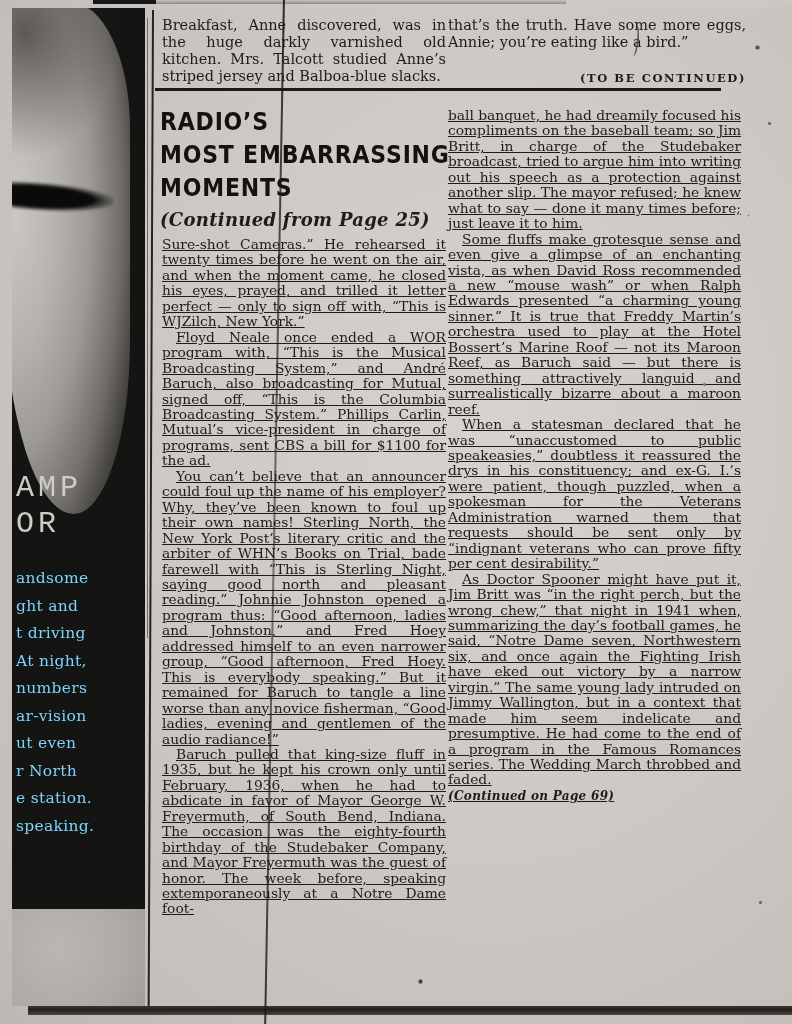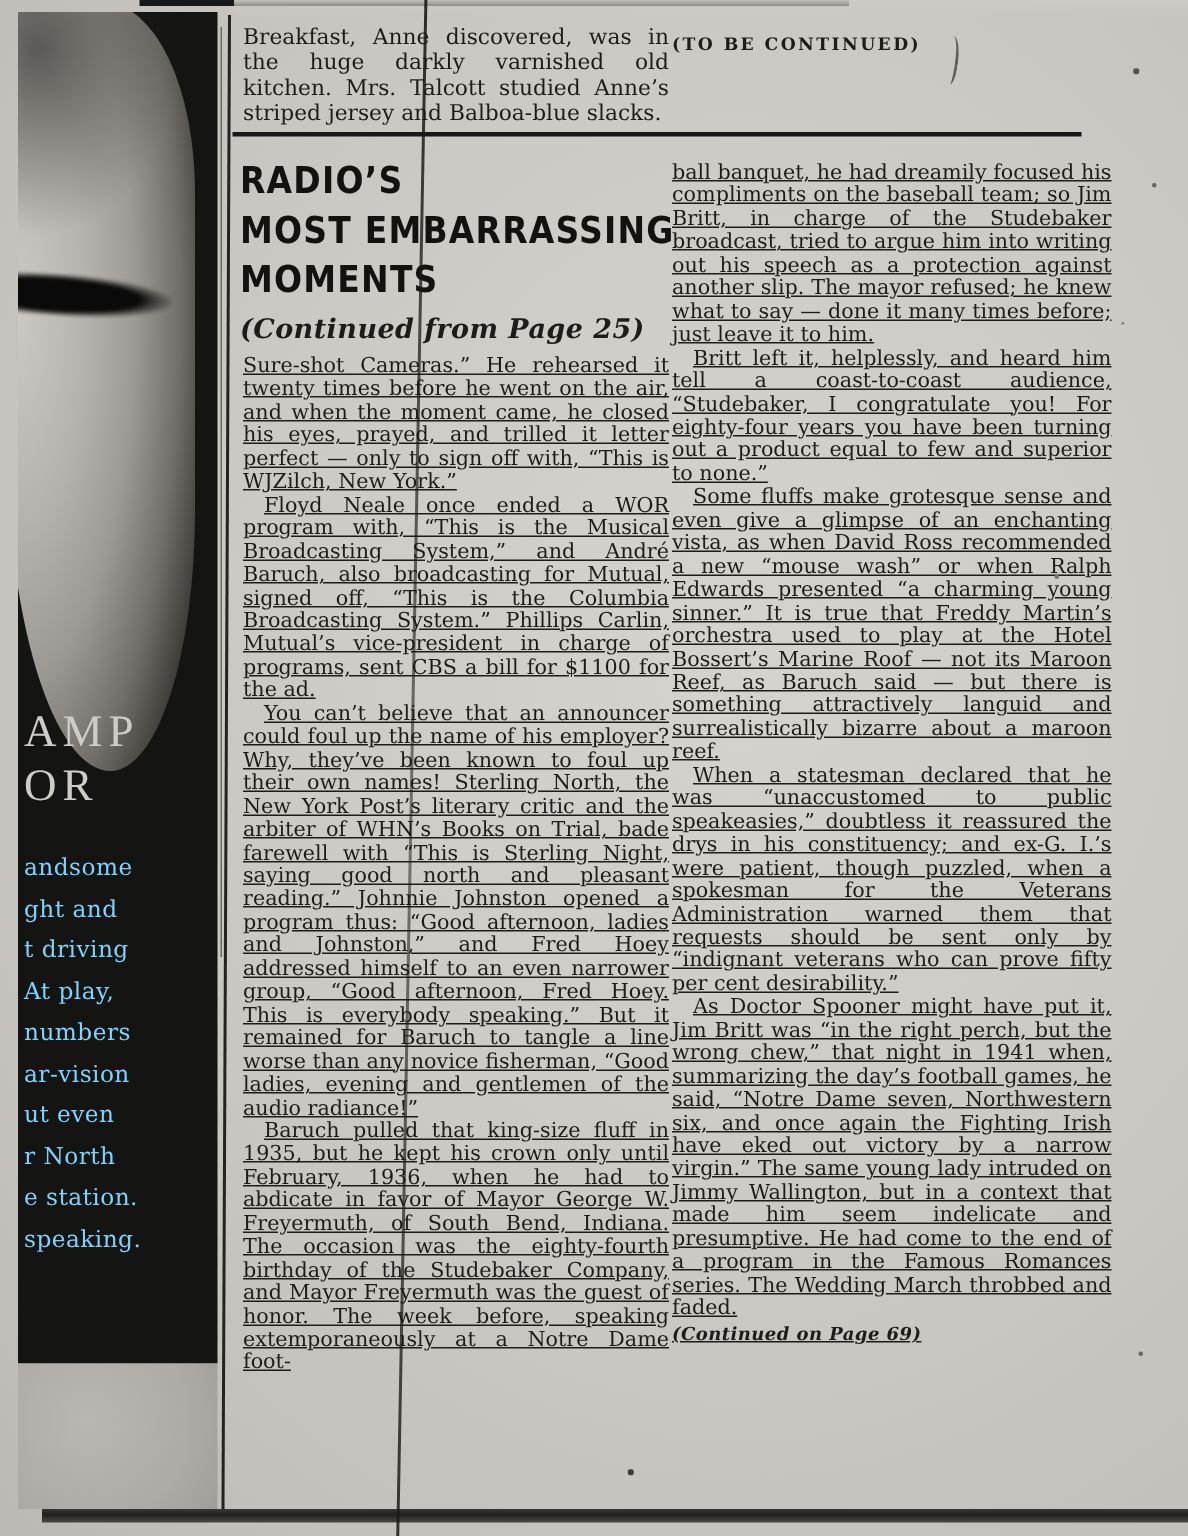--- a/index.html
+++ b/index.html
@@ -30,31 +30,31 @@
   .photo-strip{position:absolute;left:12px;top:8px;width:133px;height:901px;background:#141413;overflow:hidden;}
   .lips{position:absolute;left:-8px;top:-6px;width:126px;height:512px;
     background:radial-gradient(ellipse 120% 92% at 6% 40%, #ccc9c4 0%, #b6b3ae 30%, #9d9a95 52%, #716e69 72%, #3b3935 88%, #151514 98%);
     border-radius:0 62% 58% 72% / 6% 32% 44% 58%;}
   .upper-shade{position:absolute;left:-8px;top:-10px;width:116px;height:160px;
     background:radial-gradient(ellipse at 18% 22%, rgba(38,36,33,.6), rgba(38,36,33,0) 70%);}
   .mouth-slit{position:absolute;left:-6px;top:176px;width:108px;height:28px;
     background:radial-gradient(ellipse at 28% 50%, #0a0a0a 52%, rgba(10,10,10,0) 74%);
     transform:rotate(4deg);filter:blur(1px);}
   .ad-big{position:absolute;left:4px;top:462px;color:#cfccc7;
-    font-family:Liberation Serif, serif;font-size:30px;line-height:36px;letter-spacing:4px;font-weight:400;}
+    font-family:Liberation Mono, monospace;font-size:30px;line-height:36px;letter-spacing:4px;font-weight:400;}
   .ad-small{position:absolute;left:4px;top:557px;color:#7dd3fc;
     font-size:15.5px;line-height:27.5px;letter-spacing:.3px;}
   .strip-texture{position:absolute;left:12px;top:909px;width:133px;height:97px;
     background:radial-gradient(circle at 35% 40%, #bab7b2, #aeaba6 65%, #a19e99);}
   
   .top-snippet-left{position:absolute;left:162px;top:2px;width:284px;
     font-size:14.5px;line-height:17.2px;text-align:justify;}
   .top-snippet-right{position:absolute;left:448px;top:2px;width:298px;
     font-size:14.5px;line-height:17.2px;text-align:justify;}
-  .tbc{margin-top:19px;text-align:left;font-size:11.5px;font-weight:bold;letter-spacing:1.6px;}
+  .tbc{margin-top:19px;text-align:right;font-size:11.5px;font-weight:bold;letter-spacing:1.6px;}
   .section-rule{position:absolute;left:155px;top:88px;width:566px;height:2.5px;background:#191919;}
   
   .title-block{position:absolute;left:160px;top:105px;width:288px;text-align:left;}
   .title-line{font-family:"DejaVu Sans", sans-serif;font-weight:bold;color:#14120f;
     font-size:22px;line-height:33px;letter-spacing:.8px;white-space:nowrap;transform:scaleY(1.12);}
   .continued-from{margin-top:5px;font-size:18px;font-weight:bold;font-style:italic;letter-spacing:.3px;}
   
   .col{position:absolute;font-size:13.8px;line-height:15.45px;text-align:justify;text-decoration:underline;}
   .col p{margin:0;}
   .col p + p{text-indent:14px;}
@@ -74,37 +74,38 @@
     <div class="upper-shade"></div>
     <div class="mouth-slit"></div>
     <div class="ad-big">
       <div>AMP</div>
       <div>OR</div>
     </div>
     <div class="ad-small">
       <div>andsome</div>
       <div>ght and</div>
       <div>t driving</div>
-      <div>At play,</div>
+      <div>At night,</div>
       <div>numbers</div>
       <div>ar-vision</div>
       <div>ut even</div>
       <div>r North</div>
       <div>e station.</div>
       <div>speaking.</div>
     </div>
   </div>
   <div class="strip-texture"></div>
   <div class="rule-a"></div>
   <div class="rule-b"></div>
 
   <div class="top-snippet-left">
     <p>Breakfast, Anne discovered, was in the huge darkly varnished old kitchen. Mrs. Talcott studied Anne’s striped jersey and Balboa-blue slacks.</p>
   </div>
   <div class="top-snippet-right">
+    <p>that’s the truth. Have some more eggs, Annie; you’re eating like a bird.”</p>
     <div class="tbc">(TO BE CONTINUED)</div>
   </div>
   <div class="top-fade"></div>
 
   <div class="section-rule"></div>
 
   <div class="title-block">
     <div class="title-line">RADIO’S</div>
     <div class="title-line">MOST EMBARRASSING</div>
     <div class="title-line">MOMENTS</div>
@@ -113,21 +114,20 @@
 
   <div class="col col-left">
     <p>Sure-shot Cameras.”  He rehearsed it twenty times before he went on the air, and when the moment came, he closed his eyes, prayed, and trilled it letter perfect — only to sign off with, “This is WJZilch, New York.”</p>
     <p>Floyd Neale once ended a WOR program with, “This is the Musical Broadcasting System,” and André Baruch, also broadcasting for Mutual, signed off, “This is the Columbia Broadcasting System.” Phillips Carlin, Mutual’s vice-president in charge of programs, sent CBS a bill for $1100 for the ad.</p>
     <p>You can’t believe that an announcer could foul up the name of his employer? Why, they’ve been known to foul up their own names! Sterling North, the New York Post’s literary critic and the arbiter of WHN’s Books on Trial, bade farewell with “This is Sterling Night, saying good north and pleasant reading.” Johnnie Johnston opened a program thus: “Good afternoon, ladies and Johnston,” and Fred Hoey addressed himself to an even narrower group, “Good afternoon, Fred Hoey. This is everybody speaking.” But it remained for Baruch to tangle a line worse than any novice fisherman, “Good ladies, evening and gentlemen of the audio radiance!”</p>
     <p>Baruch pulled that king-size fluff in 1935, but he kept his crown only until February, 1936, when he had to abdicate in favor of Mayor George W. Freyermuth, of South Bend, Indiana. The occasion was the eighty-fourth birthday of the Studebaker Company, and Mayor Freyermuth was the guest of honor. The week before, speaking extemporaneously at a Notre Dame foot-</p>
   </div>
 
   <div class="col col-right">
     <p>ball banquet, he had dreamily focused his compliments on the baseball team; so Jim Britt, in charge of the Studebaker broadcast, tried to argue him into writing out his speech as a protection against another slip. The mayor refused; he knew what to say — done it many times before; just leave it to him.</p>
-    <p>Britt left it, helplessly, and heard him tell a coast-to-coast audience, “Studebaker, I congratulate you! For eighty-four years you have been turning out a product equal to few and superior to none.”</p>
     <p>Some fluffs make grotesque sense and even give a glimpse of an enchanting vista, as when David Ross recommended a new “mouse wash” or when Ralph Edwards presented “a charming young sinner.” It is true that Freddy Martin’s orchestra used to play at the Hotel Bossert’s Marine Roof — not its Maroon Reef, as Baruch said — but there is something attractively languid and surrealistically bizarre about a maroon reef.</p>
     <p>When a statesman declared that he was “unaccustomed to public speakeasies,” doubtless it reassured the drys in his constituency; and ex-G. I.’s were patient, though puzzled, when a spokesman for the Veterans Administration warned them that requests should be sent only by “indignant veterans who can prove fifty per cent desirability.”</p>
     <p>As Doctor Spooner might have put it, Jim Britt was “in the right perch, but the wrong chew,” that night in 1941 when, summarizing the day’s football games, he said, “Notre Dame seven, Northwestern six, and once again the Fighting Irish have eked out victory by a narrow virgin.” The same young lady intruded on Jimmy Wallington, but in a context that made him seem indelicate and presumptive. He had come to the end of a program in the Famous Romances series. The Wedding March throbbed and faded.</p>
     <div class="continued-on">(Continued on Page 69)</div>
   </div>
 
   <div class="crease"></div>
   <div class="bottom-band"></div>
   <div class="ink-squiggle"></div>
   <div class="specks"></div>

